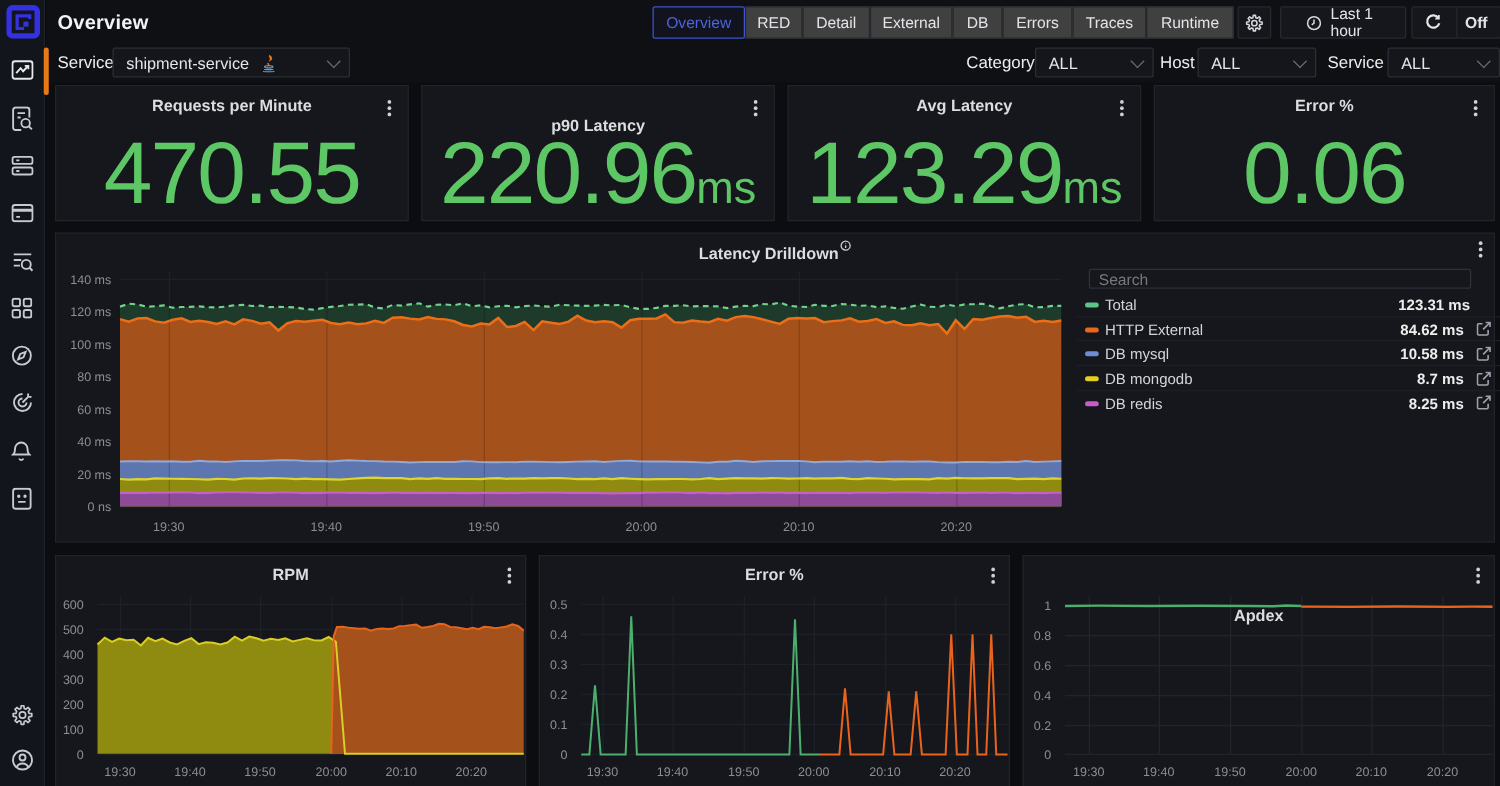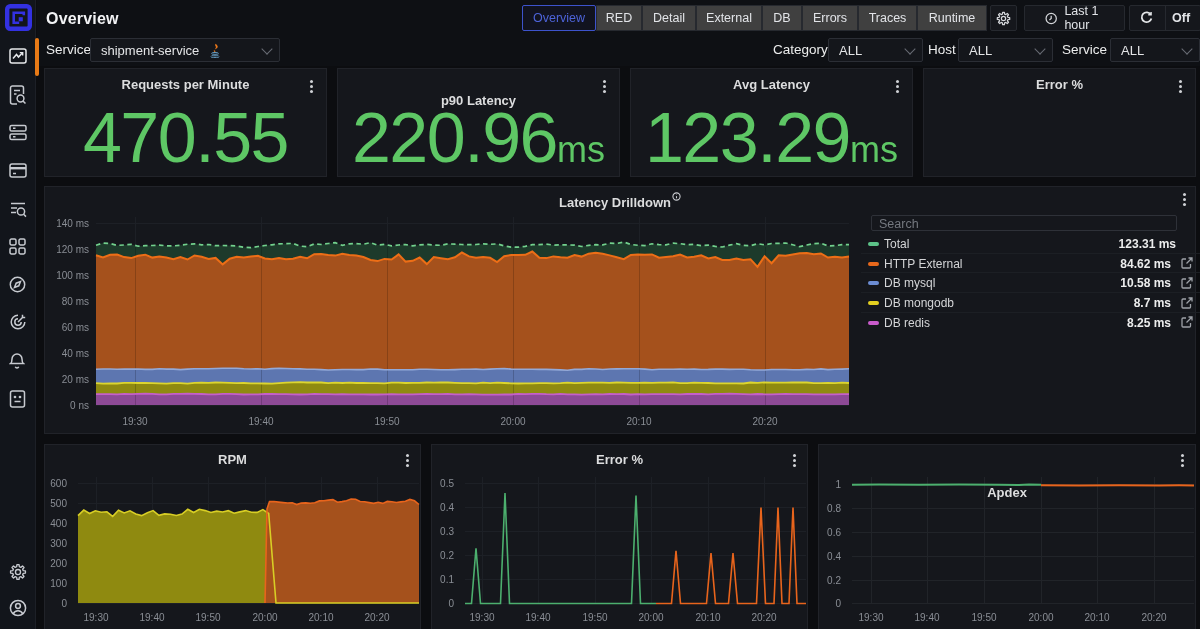--- a/index.html
+++ b/index.html
@@ -185,20 +185,21 @@
   <div class="bignum" style="top:69px; transform:translateY(-50%);">220.96<span class="ms">ms</span></div>
 </div>
 <div class="panel" style="left:630px; top:68px; width:283px; height:109px;">
   <div class="ptitle" style="top:8px;">Avg Latency</div>
   <div class="kebab" style="right:13px; top:16px;"></div>
   <div class="bignum" style="top:69px; transform:translateY(-50%);">123.29<span class="ms">ms</span></div>
 </div>
 <div class="panel" style="left:923px; top:68px; width:273px; height:109px;">
   <div class="ptitle" style="top:8px;">Error %</div>
   <div class="kebab" style="right:13px; top:16px;"></div>
+  <div class="bignum" style="top:69px; transform:translateY(-50%);">0.06</div>
 </div>
 
 <div class="panel" id="mainpanel" style="left:44px; top:186px; width:1152px; height:248px;">
   <div class="ptitle" style="top:5px; left:0; width:100%;">Latency Drilldown<svg width="9" height="9" viewBox="0 0 10 10" style="vertical-align:6px; margin-left:1px;" fill="none" stroke="#c9cbd0" stroke-width="1.2">
         <circle cx="5" cy="5" r="4"></circle>
         <path d="M5 4.6 V7"></path>
         <circle cx="5" cy="2.9" r="0.5" fill="#c9cbd0" stroke="none"></circle>
       </svg></div>
   <div class="kebab" style="right:9px; top:11px;"></div>
   <svg width="1150" height="246" style="position:absolute; left:0; top:0;">

